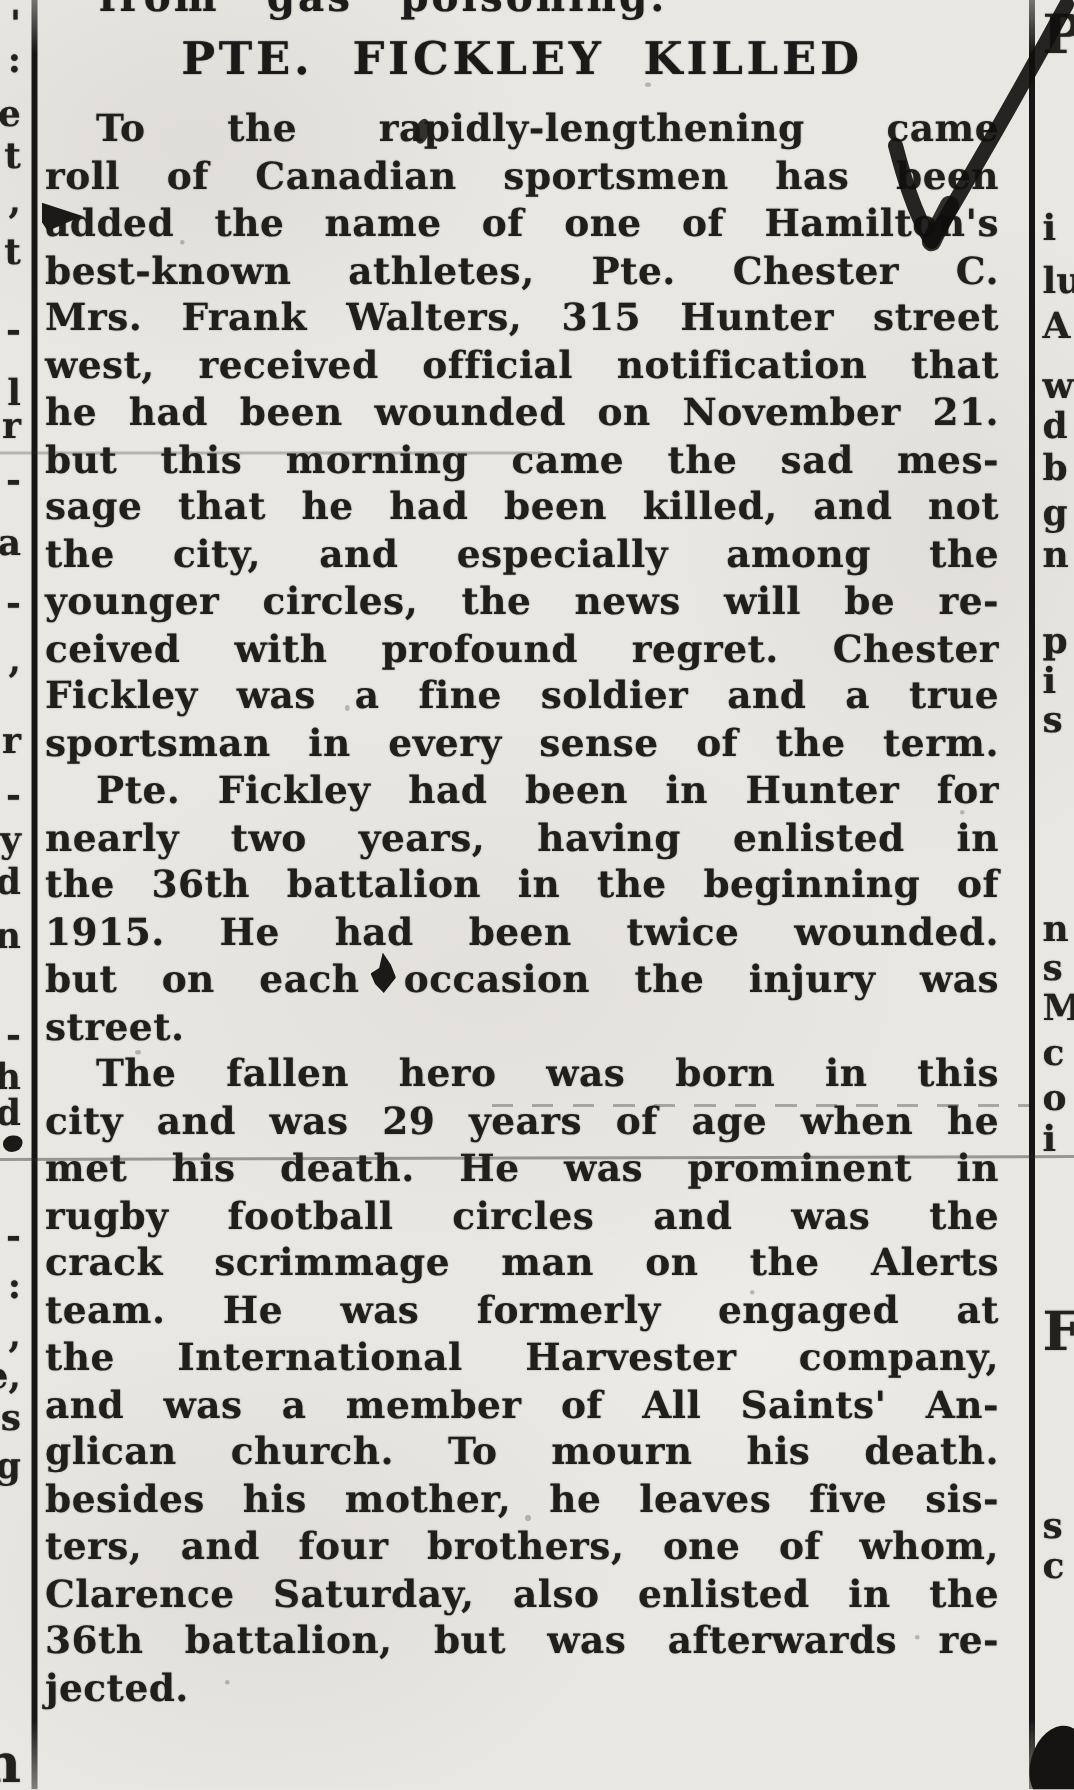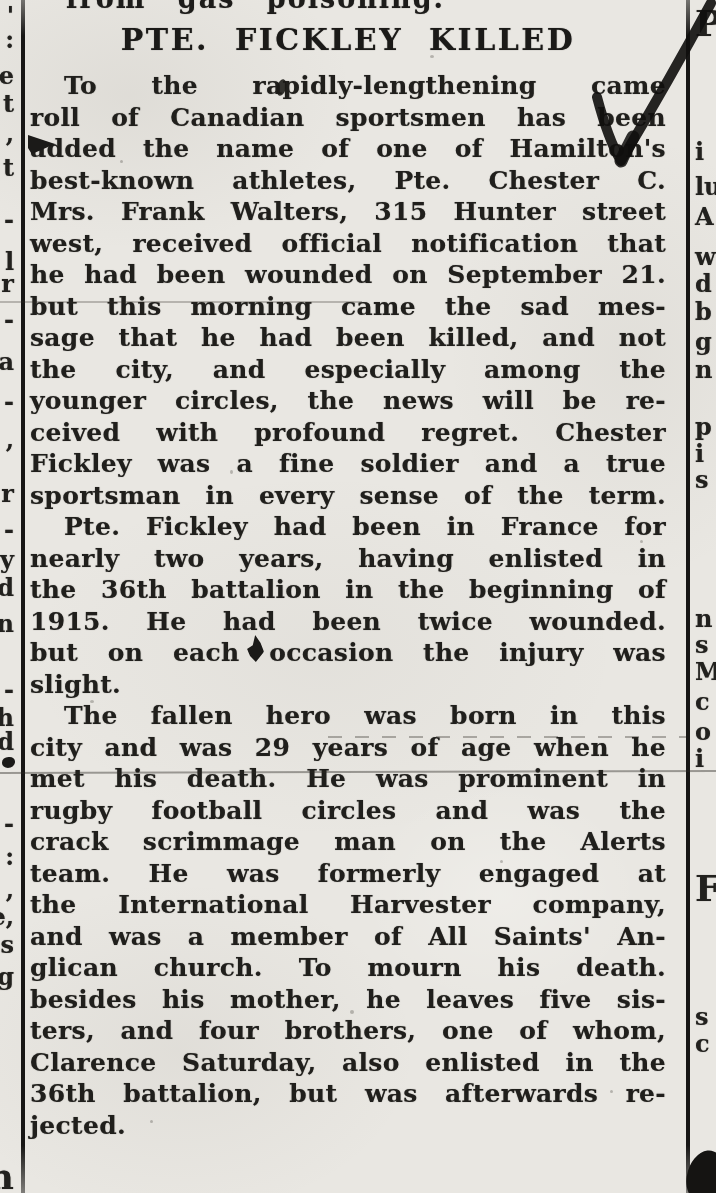--- a/index.html
+++ b/index.html
@@ -116,34 +116,34 @@
 
   <h1 class="headline">PTE. FICKLEY KILLED</h1>
 
   <div class="body-lines">
       <div class="line indent">To the rapidly-lengthening came</div>
       <div class="line">roll of Canadian sportsmen has been</div>
       <div class="line">added the name of one of Hamilton's</div>
       <div class="line">best-known athletes, Pte. Chester C.</div>
       <div class="line">Mrs. Frank Walters, 315 Hunter street</div>
       <div class="line">west, received official notification that</div>
-      <div class="line">he had been wounded on September 21.</div>
+      <div class="line">he had been wounded on November 21.</div>
       <div class="line">but this morning came the sad mes-</div>
       <div class="line">sage that he had been killed, and not</div>
       <div class="line">the city, and especially among the</div>
       <div class="line">younger circles, the news will be re-</div>
       <div class="line">ceived with profound regret. Chester</div>
       <div class="line">Fickley was a fine soldier and a true</div>
       <div class="line">sportsman in every sense of the term.</div>
-      <div class="line indent">Pte. Fickley had been in France for</div>
+      <div class="line indent">Pte. Fickley had been in Hunter for</div>
       <div class="line">nearly two years, having enlisted in</div>
       <div class="line">the 36th battalion in the beginning of</div>
       <div class="line">1915. He had been twice wounded.</div>
       <div class="line">but on each occasion the injury was</div>
-      <div class="line short">slight.</div>
+      <div class="line short">street.</div>
       <div class="line indent">The fallen hero was born in this</div>
       <div class="line">city and was 29 years of age when he</div>
       <div class="line">met his death. He was prominent in</div>
       <div class="line">rugby football circles and was the</div>
       <div class="line">crack scrimmage man on the Alerts</div>
       <div class="line">team. He was formerly engaged at</div>
       <div class="line">the International Harvester company,</div>
       <div class="line">and was a member of All Saints' An-</div>
       <div class="line">glican church. To mourn his death.</div>
       <div class="line">besides his mother, he leaves five sis-</div>

